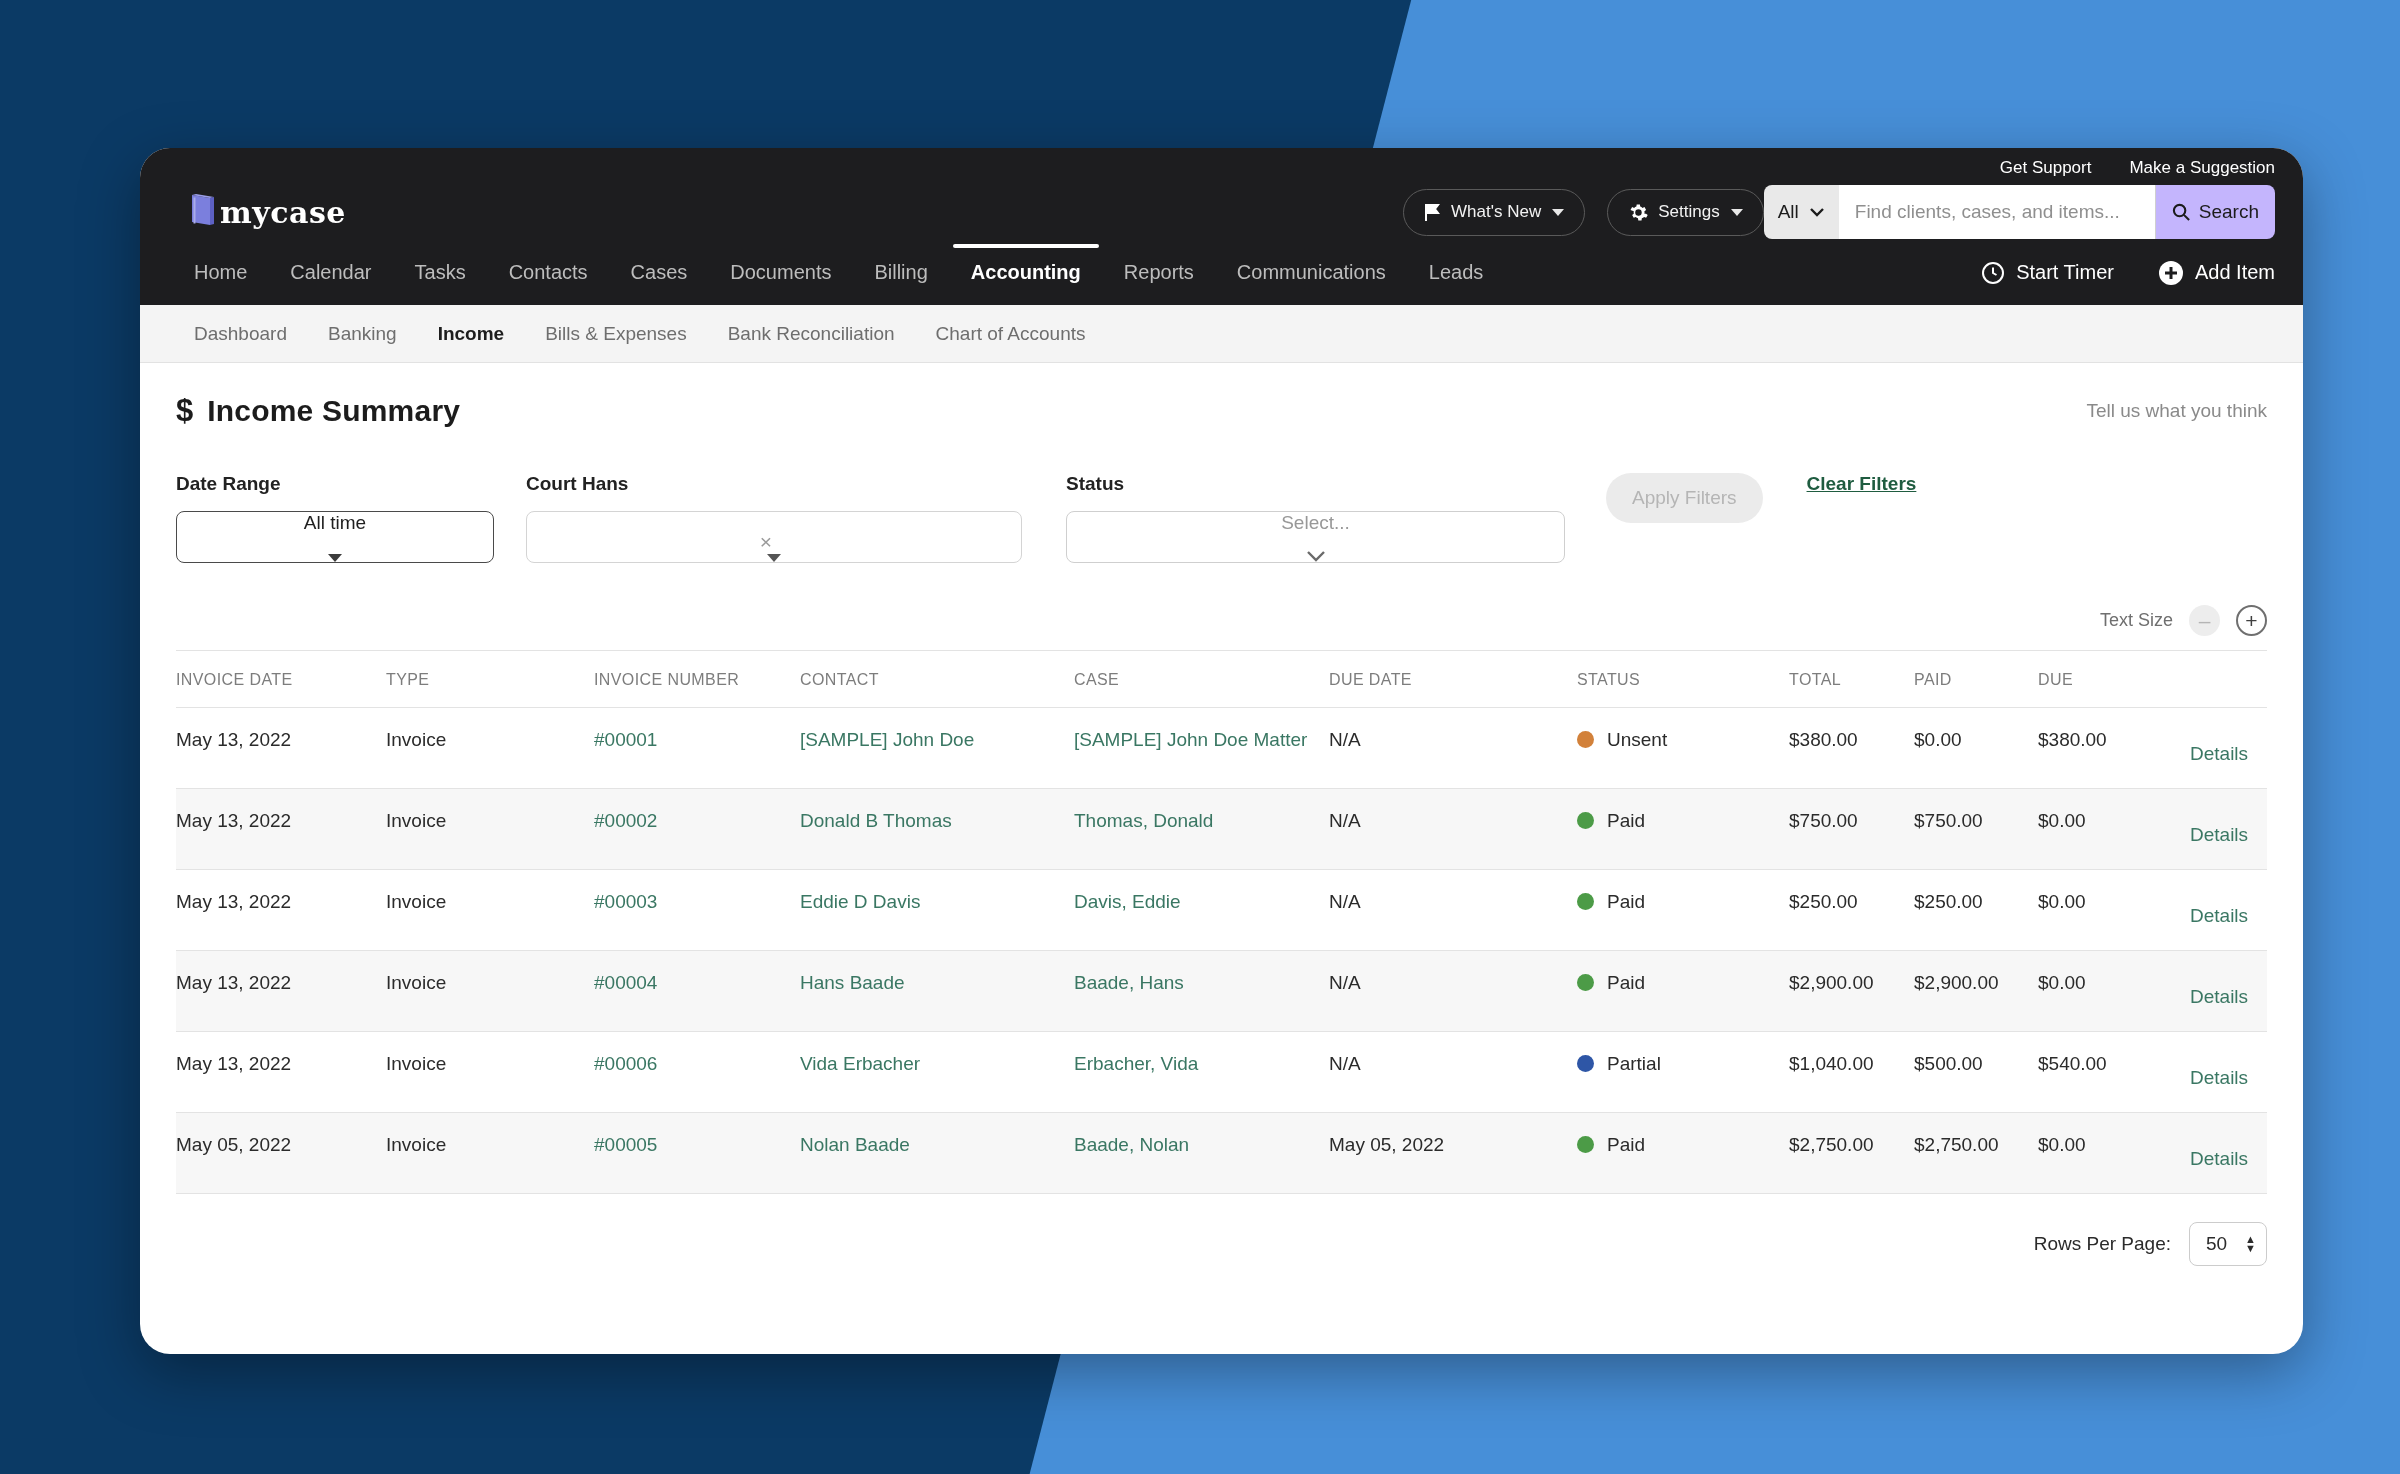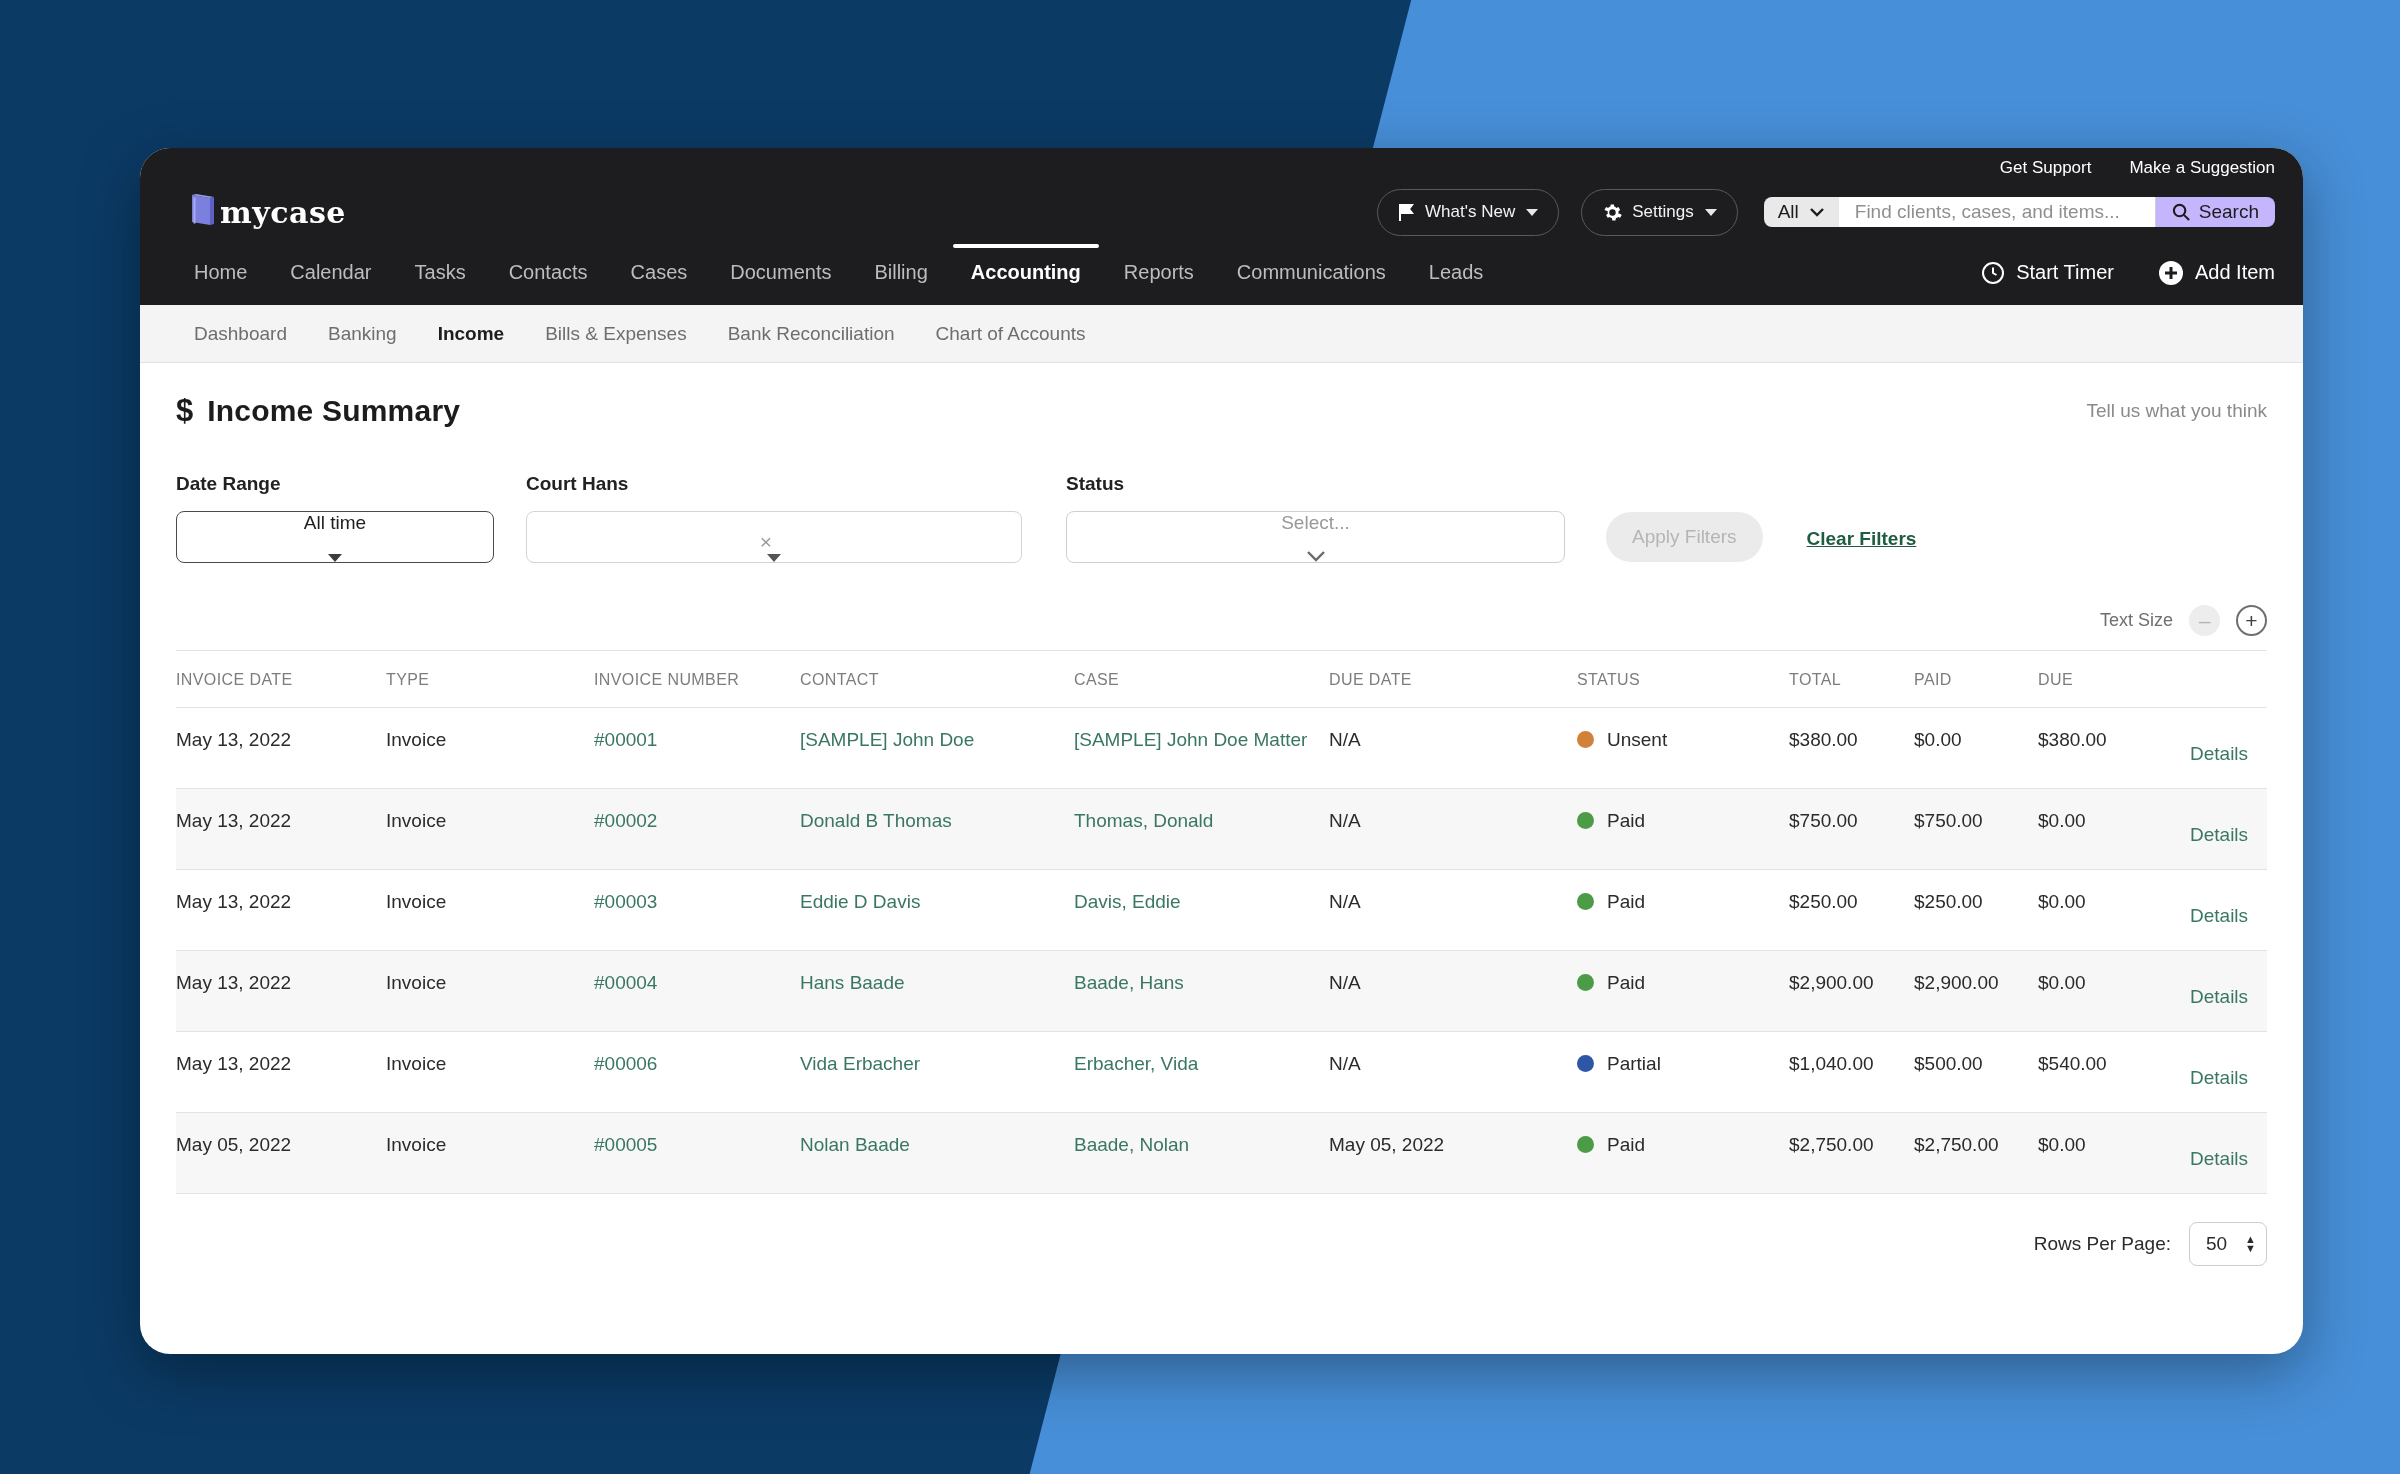--- a/index.html
+++ b/index.html
@@ -20,21 +20,21 @@
   .utility-link { color:#fff; font-size:17px; cursor:pointer; }
   .main-row { display:flex; align-items:center; height:64px; padding:0 28px 0 46px; margin-top:2px; }
   .brand { display:flex; align-items:center; gap:4px; }
   .brand-text { color:#fff; font-family:"DejaVu Serif", serif; font-size:30px; font-weight:600; letter-spacing:.5px; }
   .spacer { flex:1; }
   .pill { display:flex; align-items:center; gap:9px; height:47px; padding:0 20px; border:1.5px solid #5a5a5a;
     border-radius:26px; color:#f2f2f2; font-size:17px; background:transparent; cursor:pointer; margin-left:22px; }
   .pill svg { display:block; }
   .caret-down { width:0; height:0; border-left:6px solid transparent; border-right:6px solid transparent;
     border-top:7px solid #e8e8e8; margin-left:2px; }
-  .search-group { display:flex; align-items:stretch; height:30px; border-radius:8px; overflow:hidden; margin-left:26px; }
+  .search-group { display:flex; align-items:stretch; height:54px; border-radius:8px; overflow:hidden; }
   .search-scope { display:flex; align-items:center; gap:10px; background:#e9e9e9; color:#1c1c1c;
     font-size:19px; padding:0 14px; cursor:pointer; }
   .search-input { width:316px; border:none; outline:none; font-size:19px; padding:0 16px;
     font-family:"Liberation Sans", sans-serif; color:#222; background:#fff; }
   .search-input::placeholder { color:#8f8f8f; }
   .search-btn { display:flex; align-items:center; gap:8px; background:#c4b5fd; border:none; border-left:1px solid #cfcfcf;
     font-size:19px; color:#1c1c1c; padding:0 16px; cursor:pointer; font-family:"Liberation Sans", sans-serif; }
 
   .main-nav { display:flex; align-items:center; height:57px; padding:0 28px 0 54px; gap:43px; }
   .nav-item { position:relative; color:#bdbdbd; font-size:20px; cursor:pointer; height:57px;
@@ -52,21 +52,21 @@
   .subnav-item.active { color:#1d1d1d; font-weight:bold; }
 
   
   .content { padding:0 36px; }
   .title-row { display:flex; align-items:center; justify-content:space-between; margin-top:30px; }
   .page-title { display:flex; align-items:center; gap:14px; }
   .dollar-icon { font-size:31px; font-weight:bold; color:#1c1c1c; }
   .title-text { font-size:30px; font-weight:bold; color:#1c1c1c; letter-spacing:.2px; }
   .feedback-link { color:#8a8a8a; font-size:19px; cursor:pointer; }
 
-  .filters { display:flex; align-items:flex-end; margin-top:44px; }
+  .filters { display:flex; margin-top:44px; }
   .filter-col { display:flex; flex-direction:column; }
   .filter-label { font-size:19px; font-weight:bold; color:#222; margin-bottom:16px; }
   .field { height:52px; border-radius:8px; display:flex; align-items:center; font-size:19px;
     padding:0 16px; background:#fff; cursor:pointer;flex-direction:column; }
   .f-daterange { width:318px; border:1.5px solid #4a4a4a; color:#1f1f1f; margin-right:32px; }
   .f-courtcase { width:496px; border:1px solid #d4d4d4; color:#1f1f1f; margin-right:44px; }
   .f-status { width:499px; border:1px solid #cfcfcf; color:#989898; margin-right:41px; }
   .field .grow { flex:1; }
   .tri-down { width:0; height:0; border-left:7px solid transparent; border-right:7px solid transparent;
     border-top:8px solid #3c3c3c; }

